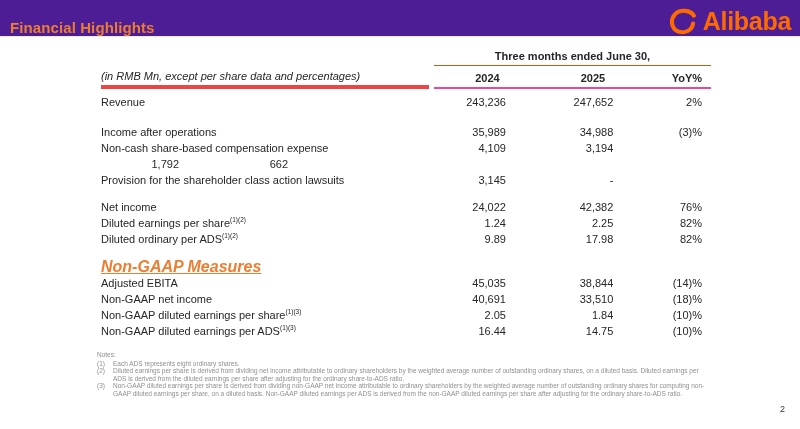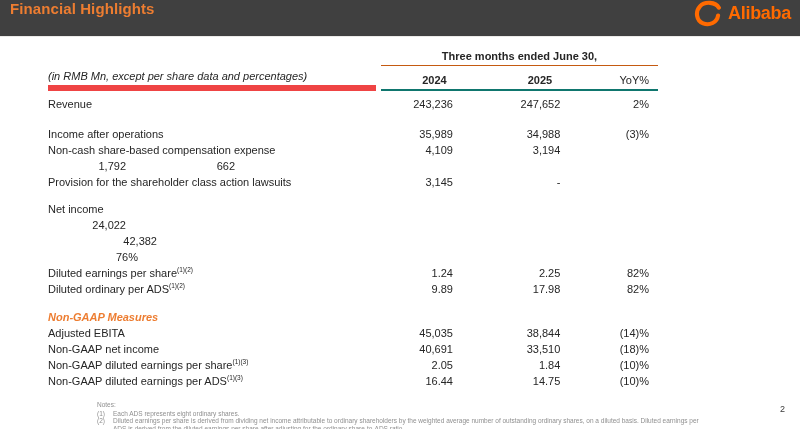--- a/index.html
+++ b/index.html
@@ -2,56 +2,56 @@
 <html><head>
 <meta charset="utf-8">
 <style>
   html,body{margin:0;padding:0;background:#ffffff;}
   .slide{
     position:relative;width:800px;height:429px;background:#ffffff;overflow:hidden;
     font-family:"Liberation Sans",sans-serif;color:#262626;
   }
   
   .topbar{
-    height:36px;background:#404040;border-bottom:1px solid #ebeae8;
-    display:flex;justify-content:space-between;align-items:flex-start;padding:0 9px 0 10px;
+    height:36px;background:#4c1d95;border-bottom:1px solid #ebeae8;
+    display:flex;justify-content:space-between;align-items:flex-end;padding:0 9px 0 10px;
   }
   .title{font-size:15px;font-weight:700;color:#ED7D31;letter-spacing:.1px;}
   .logo{display:flex;align-items:center;gap:4px;}
   .logo svg{display:block;}
-  .logo-text{font-size:18px;font-weight:800;color:#FF6A00;letter-spacing:-.3px;}
+  .logo-text{font-size:25px;font-weight:800;color:#FF6A00;letter-spacing:-.3px;}
   
-  .table-wrap{position:relative;margin-left:48px;width:610px;}
+  .table-wrap{position:relative;margin-left:101px;width:610px;}
   .trow{display:flex;line-height:16px;font-size:11px;}
   .c-label{width:328px;margin-right:5px;}
   .c1{width:78px;text-align:right;}
   .c2{width:109px;text-align:right;}
   .c3{width:90px;text-align:right;padding-right:9px;font-weight:400;}
   .bold .c-label,.bold .c1,.bold .c2{font-weight:400;}
   .period-row{display:flex;padding-top:13px;}
   .period-spacer{width:333px;}
   .period-span{
     width:277px;text-align:center;font-weight:700;font-size:11px;
     border-bottom:1.5px solid #C55A11;padding-bottom:3px;
   }
   .headrow{display:flex;align-items:flex-end;margin-top:1px;}
   .head-label{
     width:328px;margin-right:5px;font-style:italic;font-size:11px;
-    border-bottom:6px solid #ef4444;padding-bottom:3px;padding-top:3px;
+    border-bottom:4px solid #ef4444;padding-bottom:3px;padding-top:3px;
   }
   .head-nums{
     width:277px;display:flex;font-weight:700;font-size:11px;
-    border-bottom:2px solid #0f766e;padding-bottom:3px;
+    border-bottom:2px solid #ec4899;padding-bottom:3px;
   }
   .hdr-inset{padding-right:10px;box-sizing:border-box;}
   .mt5{margin-top:5px;}
-  .mt11{margin-top:11px;flex-direction:column;}
+  .mt11{margin-top:11px;}
   .mt14{margin-top:14px;}
   .section-head{
-    color:#ED7D31;font-weight:700;font-style:italic;font-size:11px;line-height:16px;margin-top:12px;
+    color:#ED7D31;font-weight:700;font-style:italic;font-size:16px;line-height:16px;margin-top:12px;text-decoration:underline;
   }
   sup{font-size:6.5px;vertical-align:super;line-height:0;}
   
   .notes{margin:12px 0 0 97px;width:616px;color:#8f8f8f;font-size:6.5px;line-height:7.6px;}
   .notes-title{margin-bottom:1px;}
   .note-item{display:flex;}
   .note-num{width:16px;flex:none;}
   .note-text{flex:1;}
   
   .page-num{position:absolute;right:15px;bottom:15px;font-size:9px;color:#3a3a3a;}
@@ -78,21 +78,21 @@
     <div class="period-row">
       <div class="period-spacer"></div>
       <div class="period-span">Three months ended June 30,</div>
     </div>
 
     <div class="headrow">
       <div class="head-label">(in RMB Mn, except per share data and percentages)</div>
       <div class="head-nums">
         <div class="c1 hdr-inset">2024</div>
         <div class="c2 hdr-inset">2025</div>
-        <div class="c3" style="font-weight:400;">YoY%</div>
+        <div class="c3" style="font-weight:700;">YoY%</div>
       </div>
     </div>
 
     <div class="trow bold mt5">
       <div class="c-label"><span>Revenue</span><sup></sup></div>
       <div class="c1">243,236</div>
       <div class="c2">247,652</div>
       <div class="c3">2%</div>
     </div>
 

